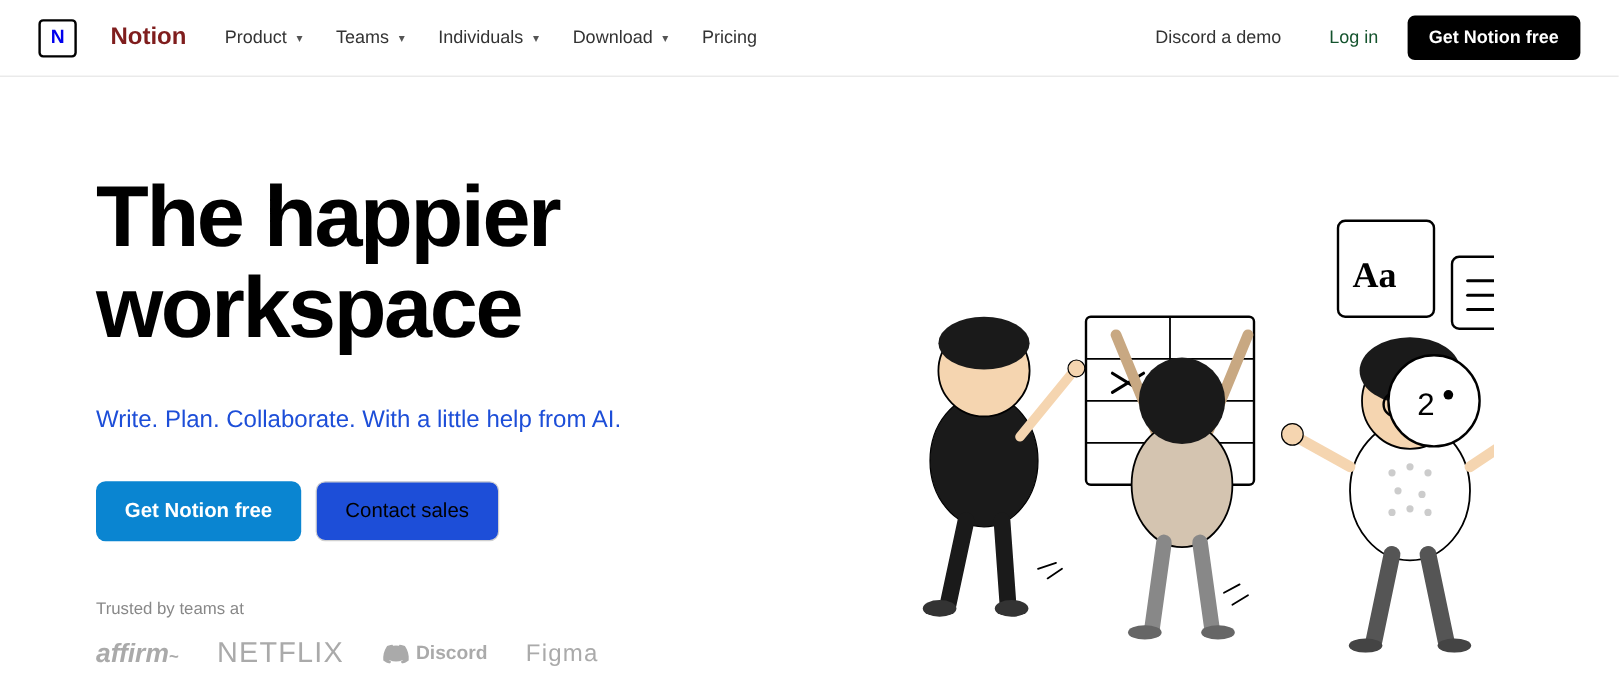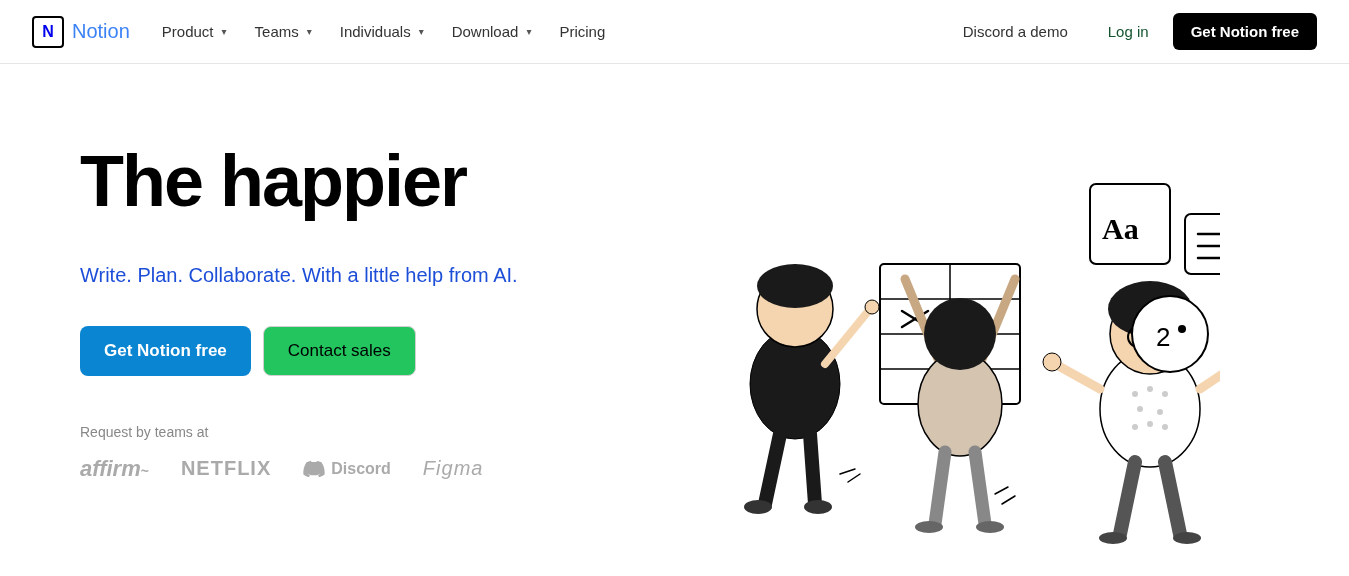--- a/index.html
+++ b/index.html
@@ -10,21 +10,21 @@
       display: flex; align-items: center; justify-content: space-between;
       padding: 0 32px; height: 64px; border-bottom: 1px solid #e5e5e5;
       background: #fff; position: sticky; top: 0; z-index: 100;
     }
     .navbar-left { display: flex; align-items: center; gap: 4px; }
     .notion-logo { display: flex; align-items: center; gap: 8px; margin-right: 16px; text-decoration: none; }
     .notion-logo-icon {
       width: 32px; height: 32px; border: 2px solid #000; border-radius: 4px;
       display: flex; align-items: center; justify-content: center; font-weight: 900; font-size: 16px;
     }
-    .notion-logo-text { font-size: 20px; font-weight: 400; color: #3b82f6; }
+    .notion-logo-text { font-size: 20px; font-weight: 700; color: #7f1d1d; margin-left: 20px; }
     .nav-item {
       display: flex; align-items: center; gap: 8px; padding: 8px 12px;
       font-size: 15px; color: #333; cursor: pointer; border-radius: 6px;
       text-decoration: none; white-space: nowrap;
     }
     .chevron { font-size: 10px; color: #555; }
 
     .navbar-right { display: flex; align-items: center; gap: 8px; }
     .btn-demo { font-size: 15px; color: #333; padding: 8px 16px; cursor: pointer; border-radius: 6px; border: none; background: none; white-space: nowrap; }
     .btn-login { font-size: 15px; color: #14532d; padding: 8px 16px; cursor: pointer; border-radius: 6px; border: none; background: none; white-space: nowrap; }
@@ -40,34 +40,34 @@
     }
     .hero-left { flex: 0 0 560px; padding-top: 20px; }
     .hero-title { font-size: 72px; font-weight: 900; line-height: 1.05; color: #000; margin-bottom: 40px; letter-spacing: -2px; }
     .hero-sub { font-size: 20px; color: #1d4ed8; line-height: 1.5; margin-bottom: 36px; max-width: 460px; }
     .hero-buttons { display: flex; gap: 12px; margin-bottom: 48px; }
     .btn-cta-hero {
       background: #0a85d1; color: #fff; border: none; border-radius: 8px;
       padding: 14px 24px; font-size: 17px; font-weight: 600; cursor: pointer;
     }
     .btn-sales {
-      background: #22c55e; color: #000; border: 1.5px solid #d0d0d0; border-radius: 8px;
+      background: #1d4ed8; color: #000; border: 1.5px solid #d0d0d0; border-radius: 8px;
       padding: 14px 24px; font-size: 17px; font-weight: 500; cursor: pointer;
     }
 
     .trusted-label { font-size: 14px; color: #888; margin-bottom: 16px; }
     .trusted-logos { display: flex; align-items: center; gap: 32px; text-align: center; }
     .logo-affirm { font-size: 22px; font-weight: 700; color: #aaa; font-style: italic; position: relative; }
     .logo-affirm::after { content: '~'; font-style: normal; font-size: 14px; }
-    .logo-netflix { font-size: 20px; font-weight: 700; color: #aaa; letter-spacing: 1px; }
+    .logo-netflix { font-size: 24px; font-weight: 400; color: #aaa; letter-spacing: 1px; }
     .logo-discord { display: flex; align-items: center; gap: 6px; font-size: 16px; font-weight: 700; color: #aaa; }
-    .logo-figma { font-size: 20px; font-weight: 400; color: #aaa; letter-spacing: 1px; font-style: italic; }
+    .logo-figma { font-size: 20px; font-weight: 400; color: #aaa; letter-spacing: 1px; }
 
     
-    .hero-right { flex: 1; display: flex; justify-content: flex-start; align-items: flex-start; padding-top: 0; min-width: 500px; }
+    .hero-right { flex: 1; display: flex; justify-content: center; align-items: flex-start; padding-top: 0; min-width: 500px; }
     .illustration { width: 580px; height: 420px; position: relative; }
   </style>
 </head>
 <body>
 
 <nav class="navbar">
   <div class="navbar-left">
     <a class="notion-logo" href="#">
       <div class="notion-logo-icon">
         <span>N</span>
@@ -98,27 +98,28 @@
     <button class="btn-demo">Discord a demo</button>
     <button class="btn-login">Log in</button>
     <button class="btn-cta-nav">Get Notion free</button>
   </div>
 </nav>
 
 <section class="hero">
   <div class="hero-left">
     <h1 class="hero-title">
       <span>The happier</span><br>
+      <span>workspace</span>
     </h1>
     <p class="hero-sub">Write. Plan. Collaborate. With a little help from AI.</p>
     <div class="hero-buttons">
       <button class="btn-cta-hero">Get Notion free</button>
       <button class="btn-sales">Contact sales</button>
     </div>
-    <p class="trusted-label">Request by teams at</p>
+    <p class="trusted-label">Trusted by teams at</p>
     <div class="trusted-logos">
       <span class="logo-affirm">affirm</span>
       <span class="logo-netflix">NETFLIX</span>
       <span class="logo-discord">
         <svg width="22" height="16" viewBox="0 0 24 18" fill="#aaa">
           <path d="M20.317 1.492a19.84 19.84 0 00-4.885-1.515.074.074 0 00-.079.037c-.21.375-.444.864-.608 1.25a18.27 18.27 0 00-5.487 0 12.64 12.64 0 00-.617-1.25.077.077 0 00-.079-.037A19.736 19.736 0 003.677 1.492a.07.07 0 00-.032.027C.533 6.147-.32 10.67.099 15.135a.082.082 0 00.031.057 19.9 19.9 0 005.993 3.03.078.078 0 00.084-.028c.462-.63.874-1.295 1.226-1.994a.076.076 0 00-.041-.106 13.107 13.107 0 01-1.872-.892.077.077 0 01-.008-.128 10.2 10.2 0 00.372-.292.074.074 0 01.077-.01c3.928 1.793 8.18 1.793 12.062 0a.074.074 0 01.078.01c.12.098.246.198.373.292a.077.077 0 01-.006.127 12.299 12.299 0 01-1.873.892.077.077 0 00-.041.107c.36.698.772 1.362 1.225 1.993a.076.076 0 00.084.028 19.839 19.839 0 006.002-3.03.077.077 0 00.032-.054c.5-5.177-.838-9.674-3.549-13.66a.061.061 0 00-.031-.03z"></path>
         </svg>
         Discord
       </span>
       <span class="logo-figma">Figma</span>

